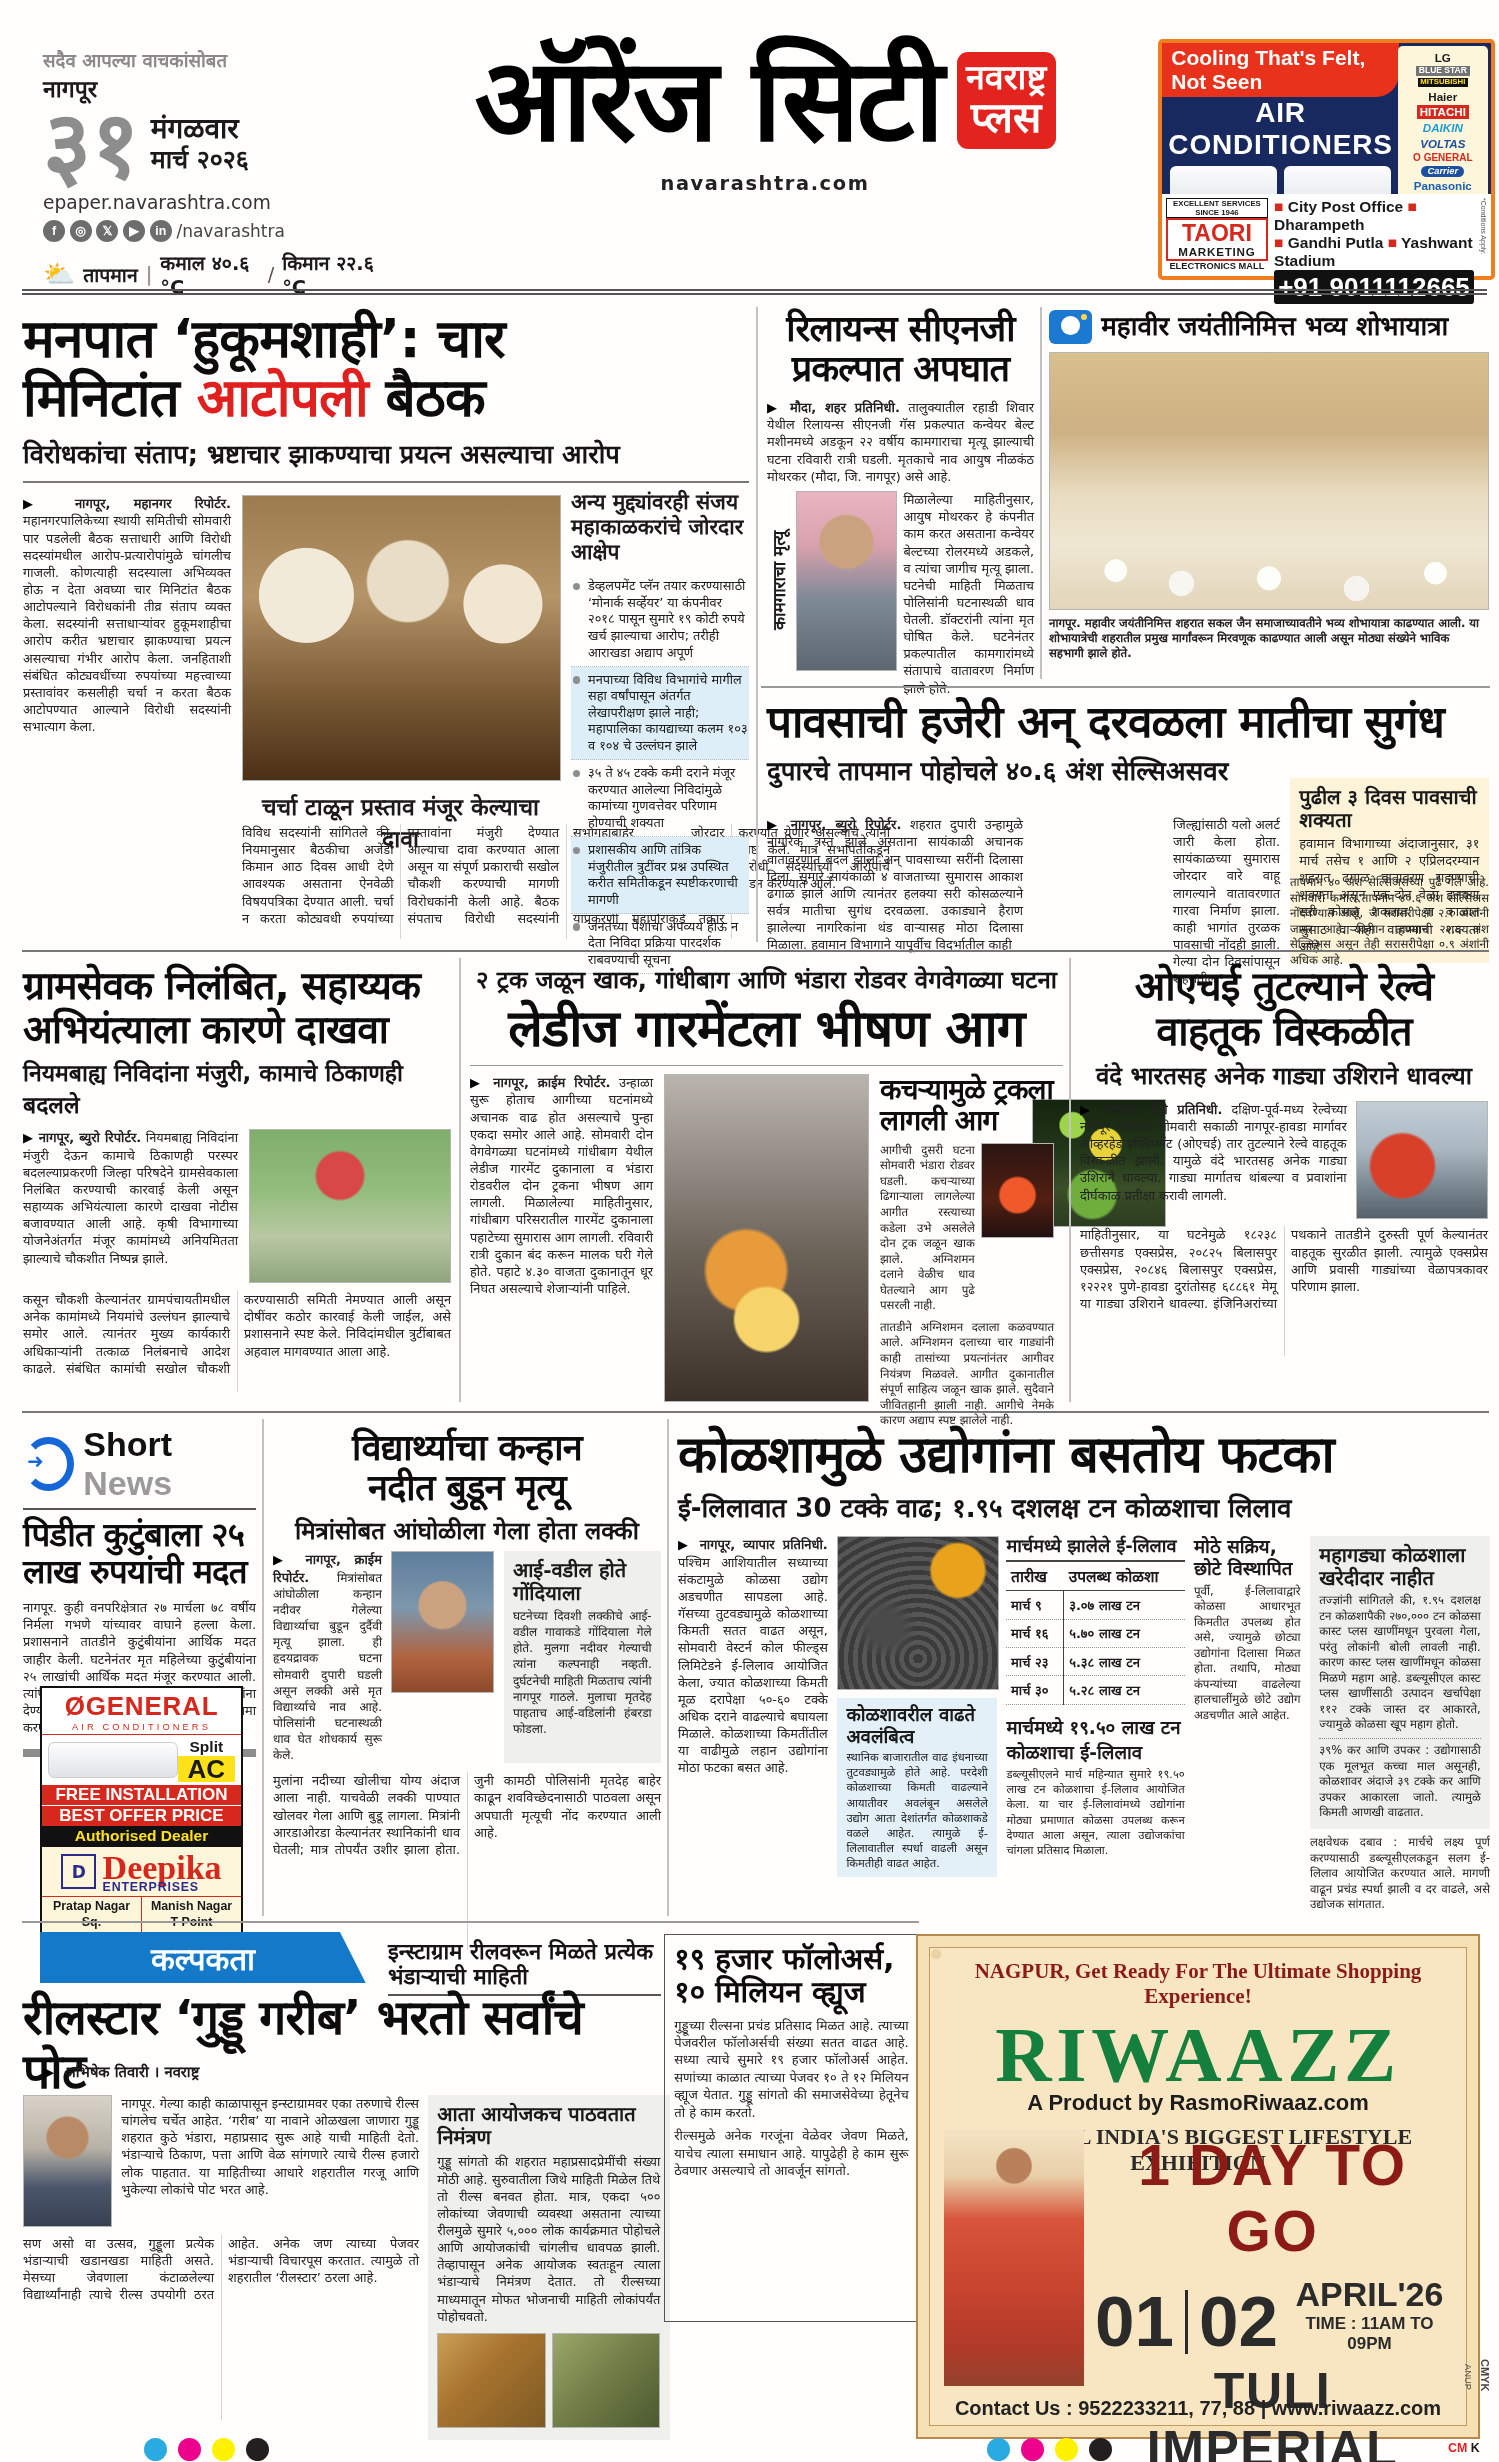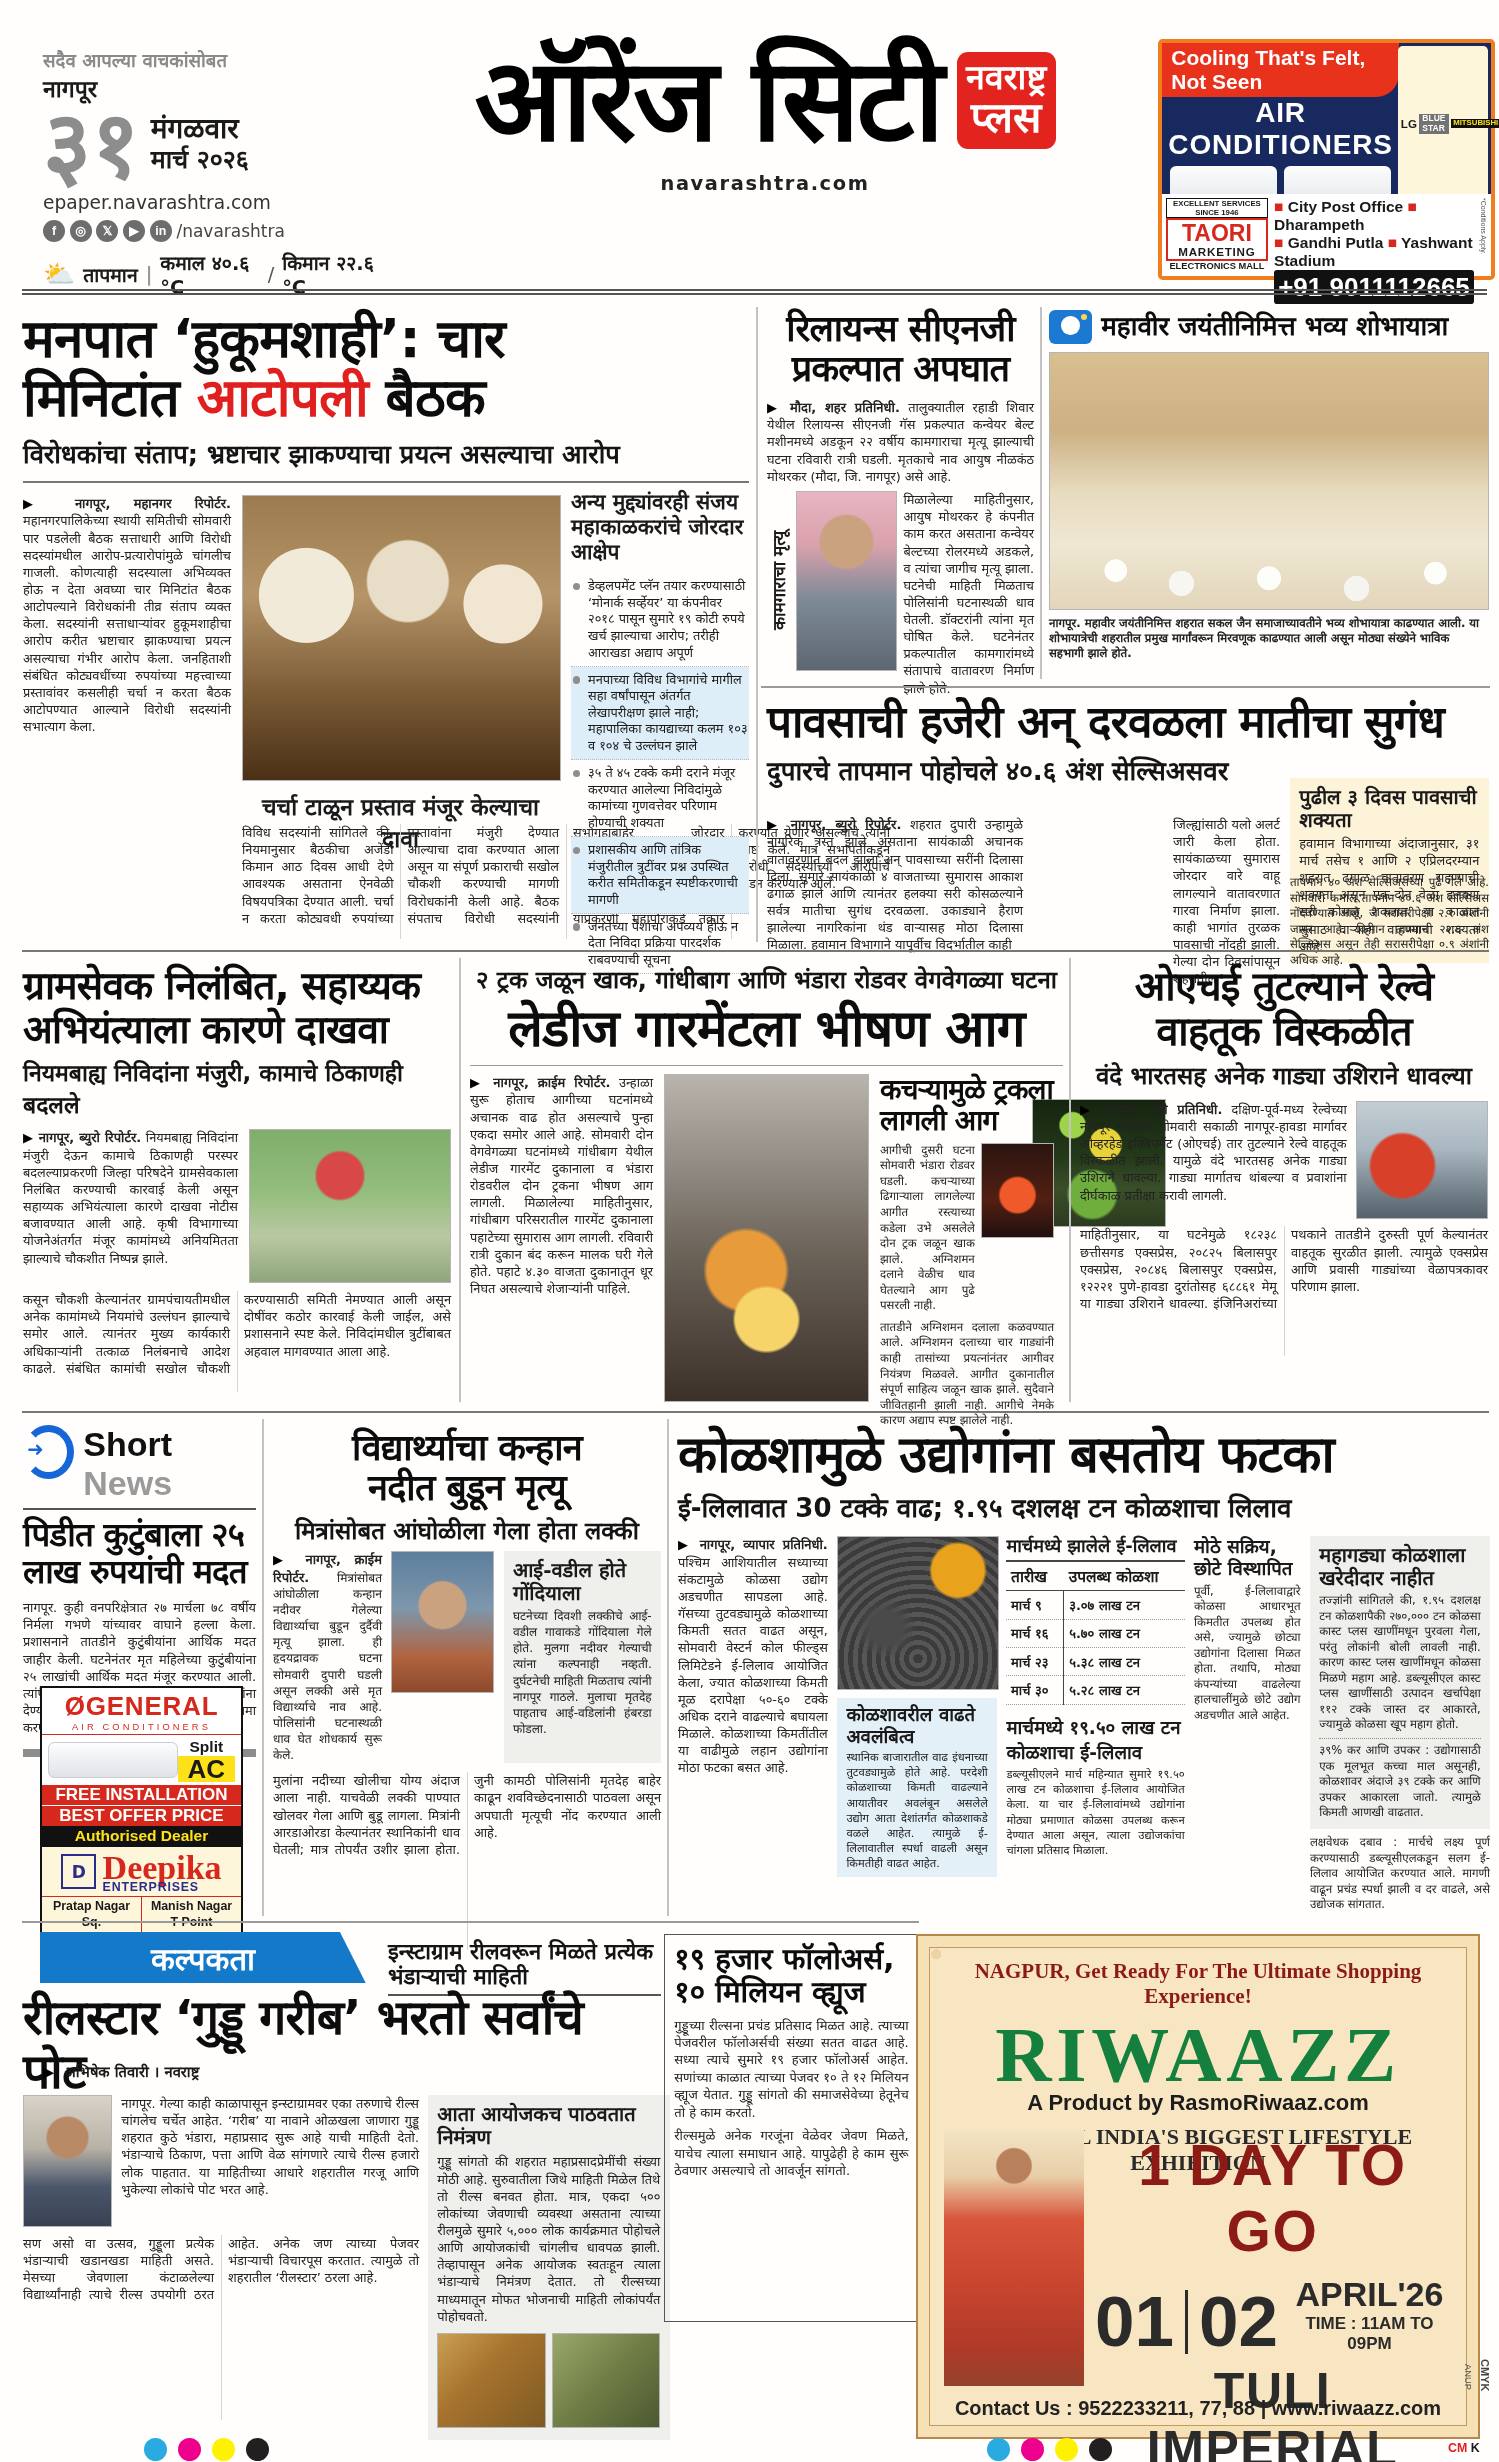--- a/index.html
+++ b/index.html
@@ -32,21 +32,21 @@
   .logo-plus .l1{font-weight:700;font-size:34px;line-height:1.05;}
   .logo-plus .l2{font-weight:700;font-size:42px;line-height:1.1;}
   .center-url{font-size:19.4px;font-weight:700;letter-spacing:1.6px;color:#222;}
   
   .taori{border:4.7px solid #f07d1e;background:#17295e;border-radius:4.7px;}
   .taori .tag{background:#e8321c;color:#fff;font-family:"Liberation Sans",sans-serif;font-weight:700;font-size:21px;padding:3.1px 9.3px;border-radius:0 0 23px 0;display:inline-block;}
   .taori .ttl{color:#fff;font-family:"Liberation Sans",sans-serif;font-weight:700;font-size:28px;letter-spacing:0.8px;text-align:center;}
   .acunit{background:linear-gradient(#fdfdfd,#dfe3e8);border-radius:6.2px;height:45px;}
   .offer{background:#d6281c;color:#fff;font-family:"Liberation Sans",sans-serif;font-weight:700;text-align:center;border-radius:3.1px;padding:2.3px 3.1px;}
   .offer .y{color:#ffe11a;}
-  .brands{background:#fdf6da;border-radius:4.7px;padding:4.7px 3.1px;display:flex;flex-direction:row;gap:2.3px;align-items:center;}
+  .brands{background:#fdf6da;border-radius:4.7px;padding:4.7px 3.1px;display:flex;flex-direction:column;gap:2.3px;align-items:center;}
   .brand{font-family:"Liberation Sans",sans-serif;font-weight:700;font-size:11.6px;line-height:1.15;}
   .taori-bottom{background:#fff;display:flex;gap:6.2px;padding:3.9px;}
   .taori-logo{border:2.3px solid #d6281c;padding:1.6px 4.7px;text-align:center;}
   .loc{font-family:"Liberation Sans",sans-serif;font-weight:700;font-size:15.5px;}
   .loc .sq{color:#d6281c;}
   .phone{background:#111;color:#fff;font-family:"Liberation Sans",sans-serif;font-weight:700;font-size:26px;text-align:center;border-radius:3.1px;padding:1.6px 0;}
   
   .panel-title{font-weight:700;font-size:21px;line-height:1.2;}
   .bullets{list-style:none;margin:7.8px 0 0;padding:0;font-size:12.8px;line-height:1.3;}
   .bullets li{position:relative;padding:4.7px 0 4.7px 17px;border-bottom:0.8px dotted #bbb;}
@@ -355,21 +355,21 @@
       <div class="photo" style="width:130px;height:116px;align-self:center;background:
           radial-gradient(circle at 35% 55%,#d8402a 31px,transparent 34px),
           linear-gradient(180deg,#c3cdd4 0%,#aab8c2 40%,#76848e 75%,#55616b 100%);"></div>
     </div>
     <div class="body jt cols2" style="margin-top:7.8px;height:130px;">माहितीनुसार, या घटनेमुळे १८२३८ छत्तीसगड एक्सप्रेस, २०८२५ बिलासपुर एक्सप्रेस, २०८४६ बिलासपुर एक्सप्रेस, १२२२१ पुणे-हावडा दुरांतोसह ६८८६१ मेमू या गाड्या उशिराने धावल्या. इंजिनिअरांच्या पथकाने तातडीने दुरुस्ती पूर्ण केल्यानंतर वाहतूक सुरळीत झाली. त्यामुळे एक्सप्रेस आणि प्रवासी गाड्यांच्या वेळापत्रकावर परिणाम झाला.</div>
   </div>
 
   <div class="hr" style="left:22px;top:1411px;width:1467px;background:#777;"></div>
 
   <div class="abs" style="left:23px;top:1425px;width:233px;">
-    <div style="display:flex;align-items:flex-start;gap:9.3px;border-bottom:2.3px solid #555;padding-bottom:4.7px;">
+    <div style="display:flex;align-items:center;gap:9.3px;border-bottom:2.3px solid #555;padding-bottom:4.7px;">
       <div class="sn-arrow"></div>
       <div class="sn-title"><span class="b">Short</span> <span class="g">News</span></div>
     </div>
     <div class="headline" style="font-size:33px;margin-top:7.8px;">
       <div>पिडीत कुटुंबाला २५</div>
       <div>लाख रुपयांची मदत</div>
     </div>
     <div class="body jt" style="margin-top:7.8px;">नागपूर. कुही वनपरिक्षेत्रात २७ मार्चला ७८ वर्षीय निर्मला गभणे यांच्यावर वाघाने हल्ला केला. प्रशासनाने तातडीने कुटुंबीयांना आर्थिक मदत जाहीर केली. घटनेनंतर मृत महिलेच्या कुटुंबीयांना २५ लाखांची आर्थिक मदत मंजूर करण्यात आली. त्यांपैकी १० लाख रुपयांचा धनादेश वारसांना देण्यात आला. उर्वरित १५ लाख बँकेत जमा करण्यात येणार आहेत.</div>
     <div style="height:7.8px;background:#8d8d8d;margin-top:12.4px;"></div>
   </div>

